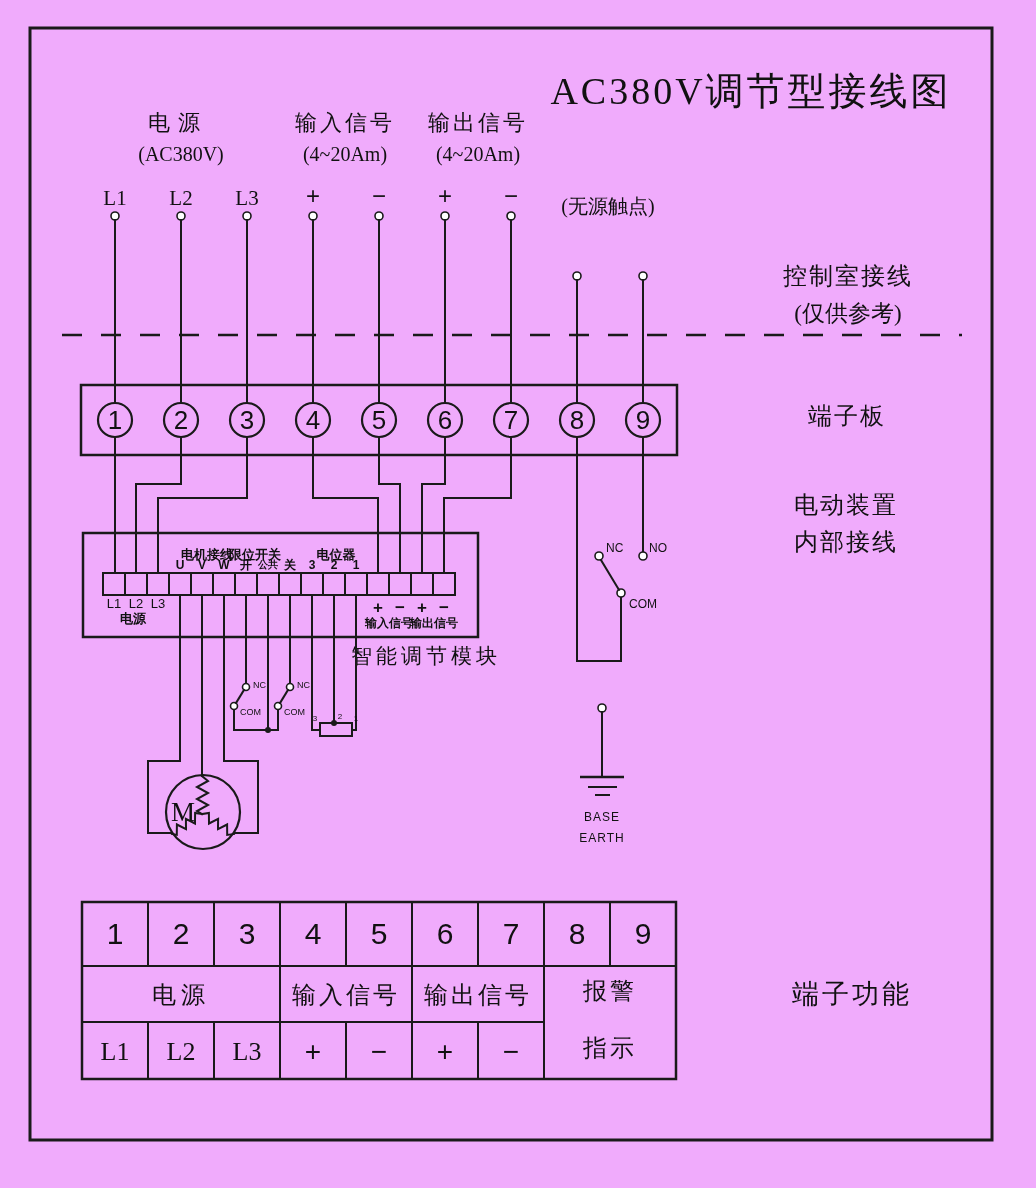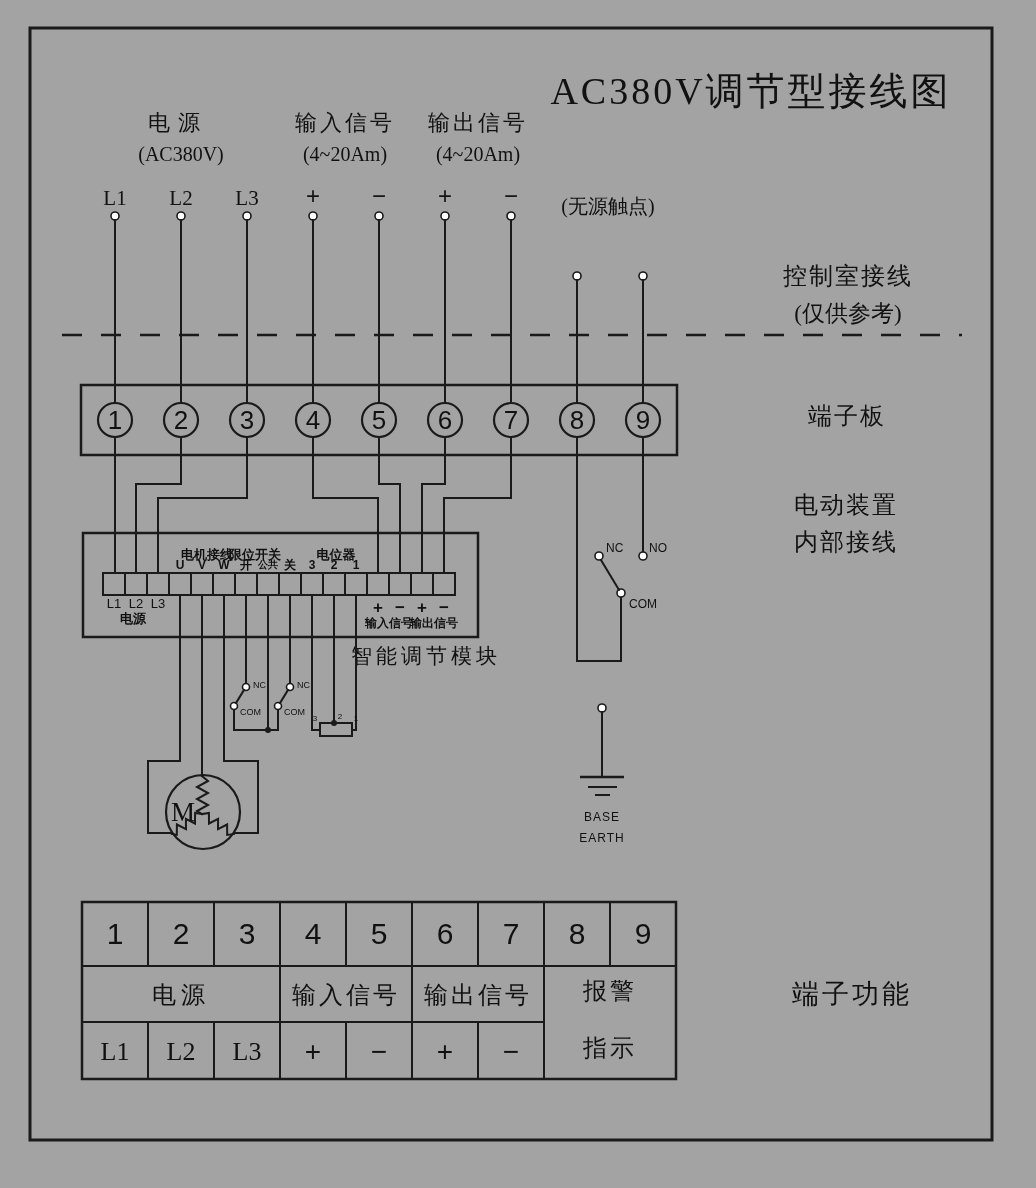--- a/index.html
+++ b/index.html
@@ -1,16 +1,16 @@
 <!DOCTYPE html>
 <html><head>
 <meta charset="utf-8">
 <style>
   html,body{margin:0;padding:0;background:#ffffff;}
-  .page{width:1036px;height:1188px;position:relative;background:#a3a3a3;overflow:hidden;}
+  .page{width:1036px;height:1188px;position:relative;background:#f0abfc;overflow:hidden;}
   svg{display:block;}
   text{fill:#111;}
   .cn{font-family:"Liberation Serif","DejaVu Serif",serif;}
   .lat{font-family:"Liberation Sans","DejaVu Sans",sans-serif;}
   .w{stroke:#1a1a1a;stroke-width:2;fill:none;stroke-linecap:square;stroke-linejoin:miter;}
   .w25{stroke:#1a1a1a;stroke-width:2.5;fill:none;}
   .shape{stroke:#1a1a1a;fill:none;}
   .dot{fill:#1a1a1a;stroke:none;}
   .node{stroke:#1a1a1a;stroke-width:1.6;fill:#ffffff;}
 </style>

